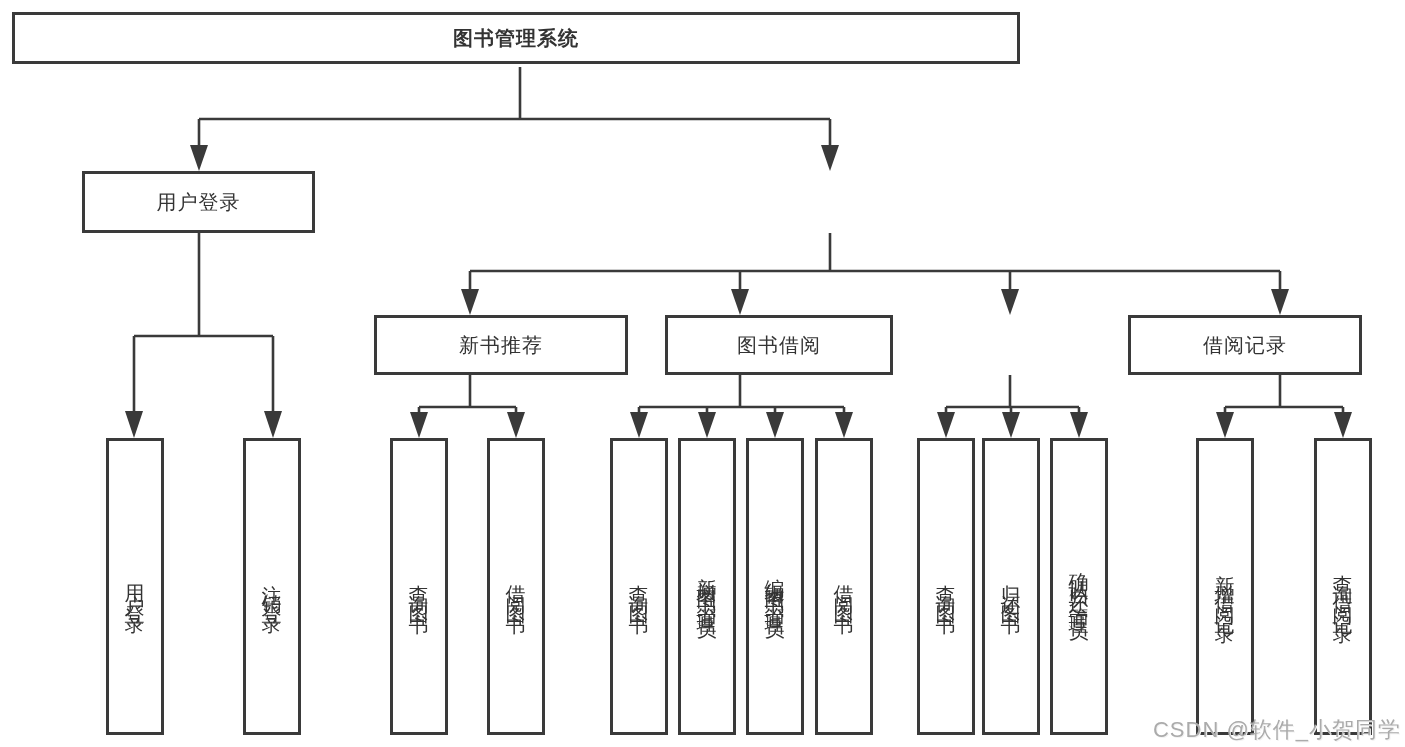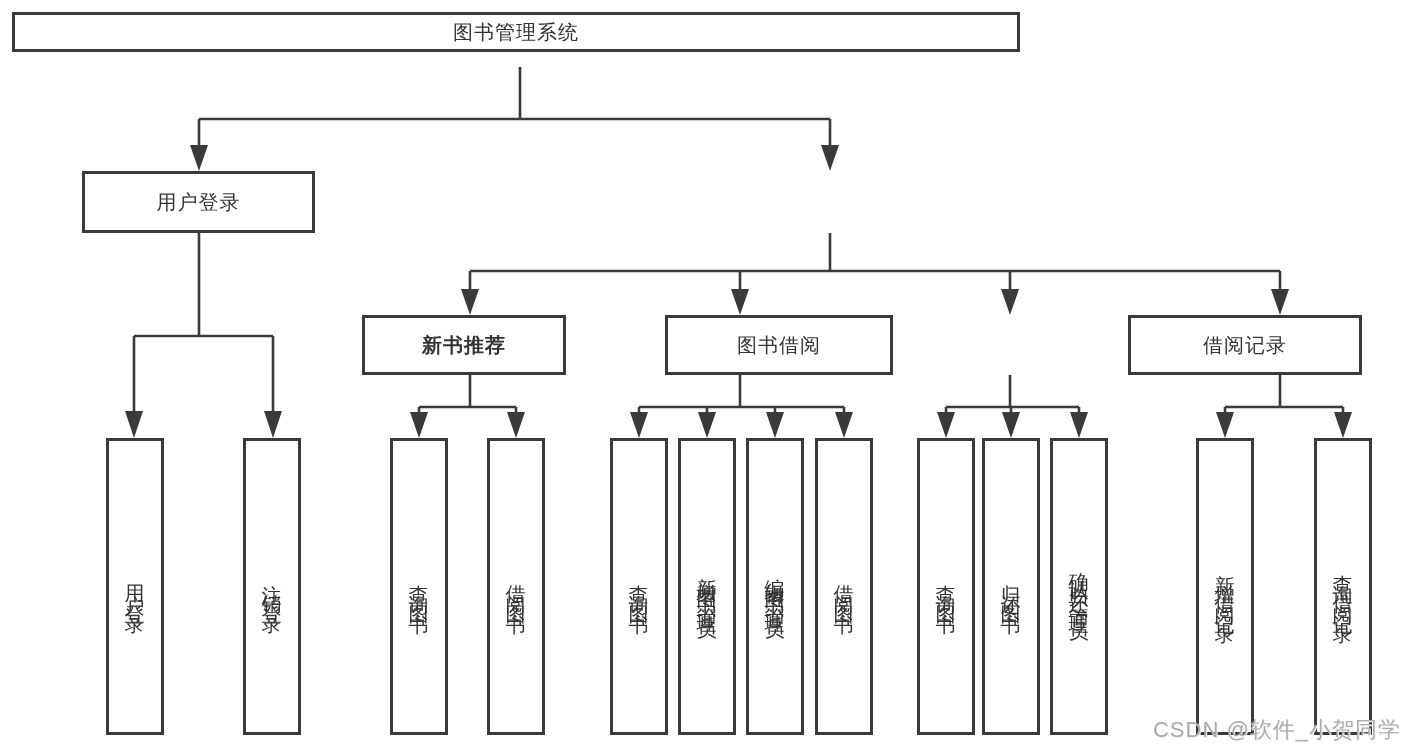--- a/index.html
+++ b/index.html
@@ -107,25 +107,25 @@
       <polygon points="766,412 784,412 775,438"></polygon>
       <polygon points="835,412 853,412 844,438"></polygon>
       <polygon points="937,412 955,412 946,438"></polygon>
       <polygon points="1002,412 1020,412 1011,438"></polygon>
       <polygon points="1070,412 1088,412 1079,438"></polygon>
       <polygon points="1216,412 1234,412 1225,438"></polygon>
       <polygon points="1334,412 1352,412 1343,438"></polygon>
     </g>
   </svg>
 
-  <div class="box" style="left:12px;top:12px;width:1008px;height:40px;">图书管理系统</div>
+  <div class="box" style="left:12px;top:12px;width:1008px;height:52px;font-weight:bold;">图书管理系统</div>
 
   <div class="box" style="left:82px;top:171px;width:233px;height:62px;">用户登录</div>
 
-  <div class="box" style="left:362px;top:315px;width:204px;height:60px;font-weight:bold;">新书推荐</div>
+  <div class="box" style="left:374px;top:315px;width:254px;height:60px;">新书推荐</div>
   <div class="box" style="left:665px;top:315px;width:228px;height:60px;">图书借阅</div>
   <div class="box" style="left:1128px;top:315px;width:234px;height:60px;">借阅记录</div>
 
   <div class="box vbox" style="left:106px;top:438px;width:58px;height:297px;">用户登录</div>
   <div class="box vbox" style="left:243px;top:438px;width:58px;height:297px;">注销登录</div>
 
   <div class="box vbox" style="left:390px;top:438px;width:58px;height:297px;">查询图书</div>
   <div class="box vbox" style="left:487px;top:438px;width:58px;height:297px;">借阅图书</div>
 
   <div class="box vbox" style="left:610px;top:438px;width:58px;height:297px;">查询图书</div>

